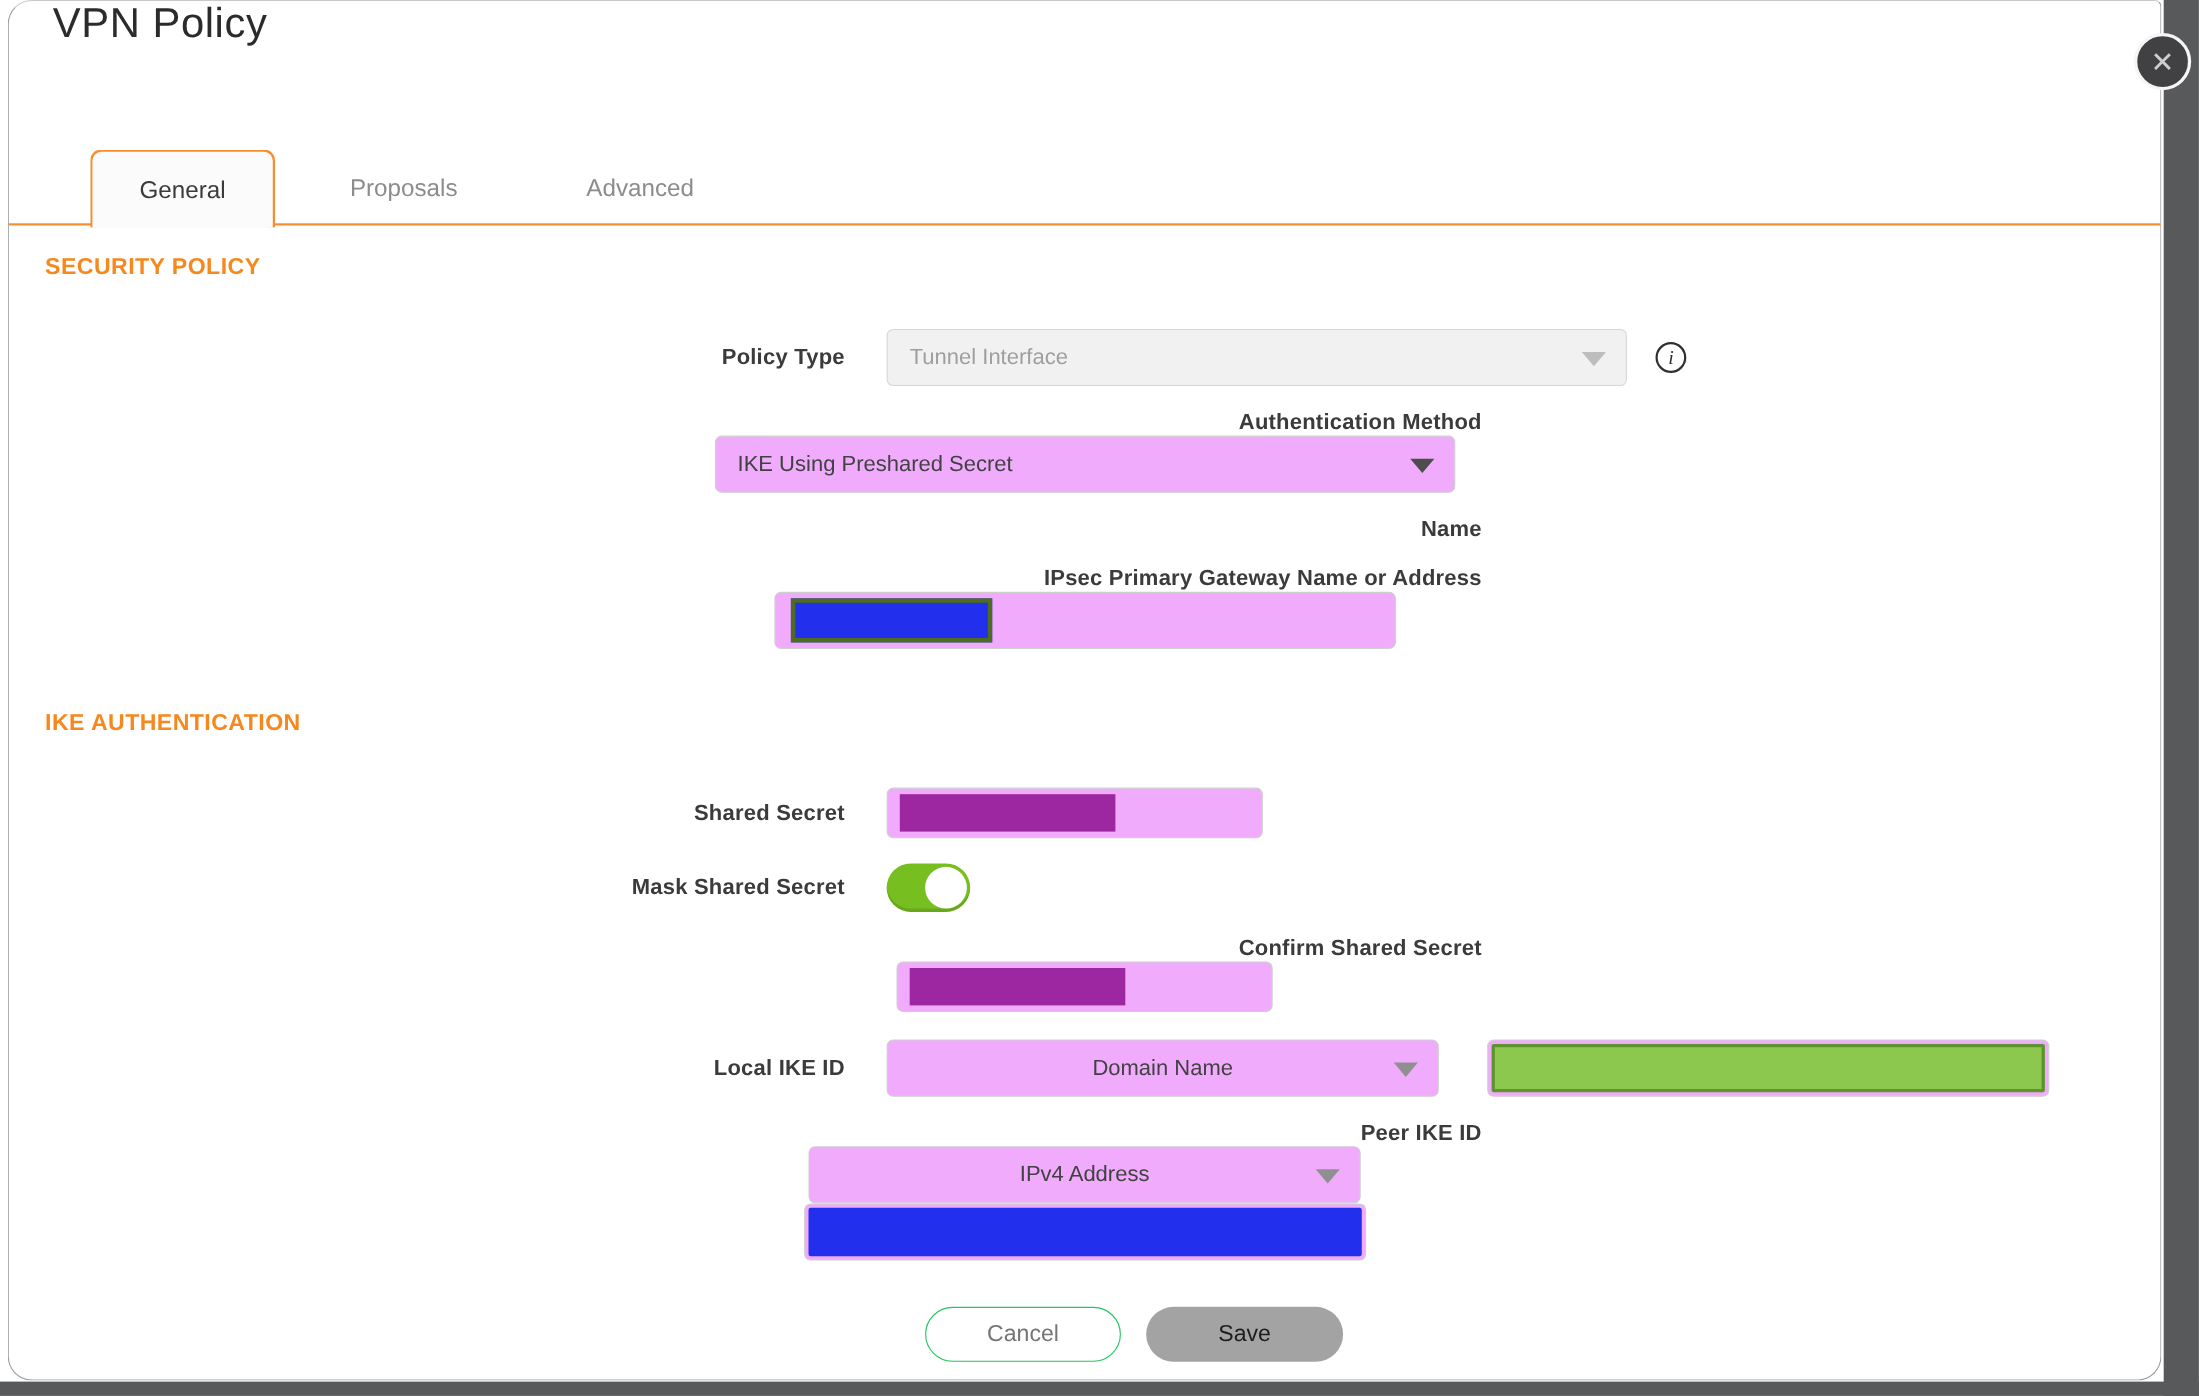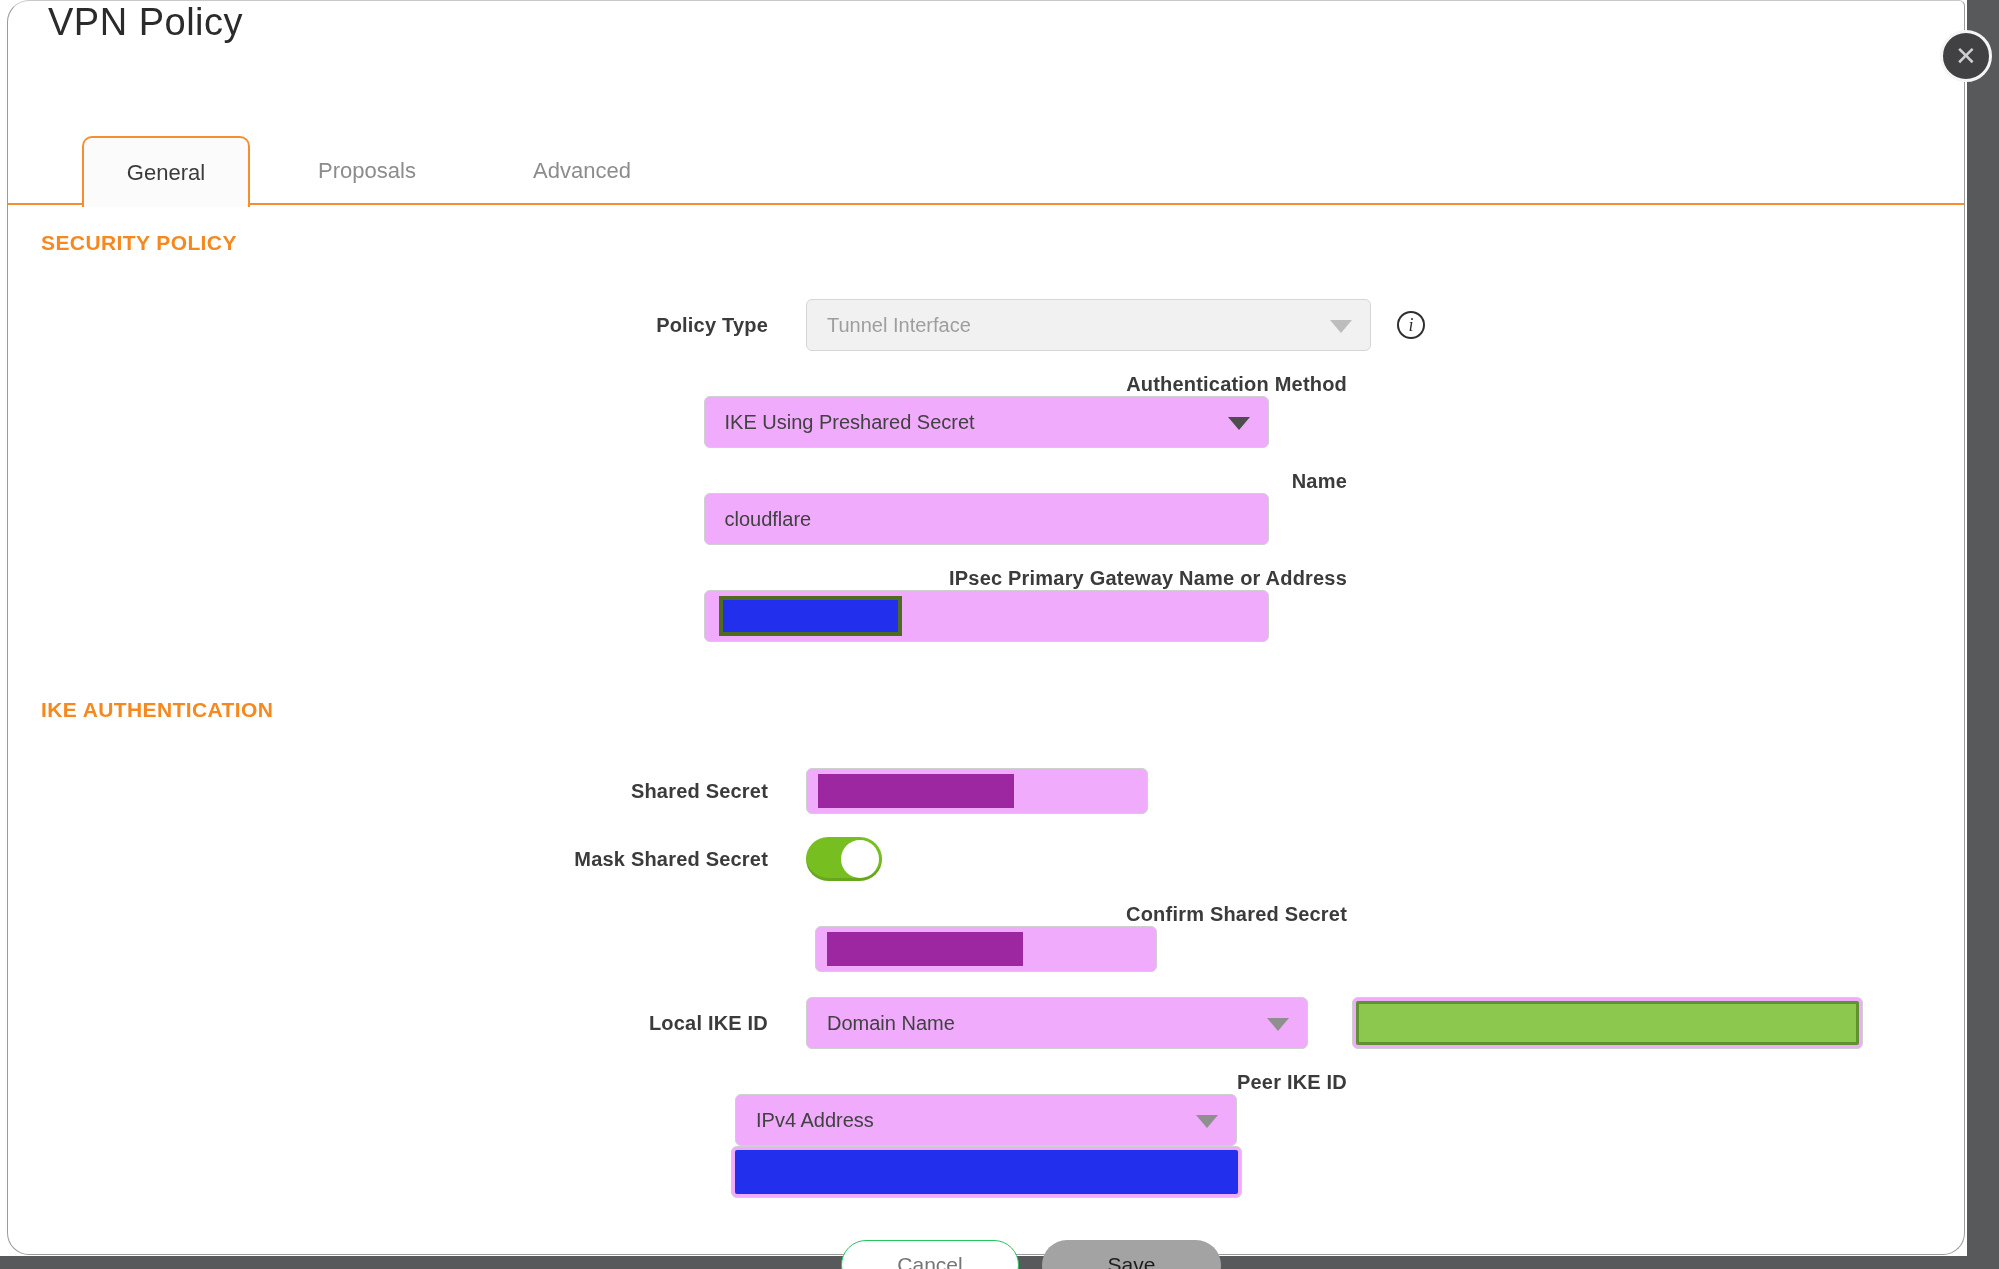--- a/index.html
+++ b/index.html
@@ -51,32 +51,32 @@
   .section-heading{
     margin:26px 0 0 33px;font-size:21px;font-weight:bold;color:#f6881d;letter-spacing:0.4px;
   }
   .row{display:flex;align-items:center;}
   .row-label{
     width:798px;text-align:right;padding-right:38px;box-sizing:border-box;
     font-size:20px;font-weight:bold;color:#3b3b3b;flex:none;letter-spacing:0.2px;
   }
   .ctl{box-sizing:border-box;border:1px solid #cfcfcf;border-radius:6px;background:#f0abfc;}
   .select{
-    width:565px;height:52px;display:flex;align-items:center;
+    width:673px;height:52px;display:flex;align-items:center;
     padding:0 20px;font-size:20px;color:#414141;position:relative;cursor:pointer;
   }
   .select .caret{
     position:absolute;right:18px;top:50%;margin-top:-5px;width:0;height:0;
     border-left:11px solid transparent;border-right:11px solid transparent;
     border-top:13px solid #4d4d4d;
   }
   .select.disabled{background:#f1f1f1;color:#9e9e9e;border-color:#d6d6d6;cursor:default;}
   .select.disabled .caret{border-top-color:#bdbdbd;}
   .select.gray-caret .caret{border-top-color:#8f8f8f;}
-  .select.w550{width:502px;}
+  .select.w550{width:502px;justify-content:center;}
   .textfield{
     width:565px;height:52px;display:flex;align-items:center;
     padding:0 20px;font-size:20px;color:#414141;
   }
   .textfield.secret{width:342px;height:46px;padding:0 11px;}
   .redact-blue-sm{width:183px;height:40px;background:#2230ee;border:4px solid #4f6b1f;box-sizing:border-box;}
   .redact-purple{width:196px;height:34px;background:#9d27a1;}
   .redact-box{width:511px;height:52px;padding:3px;display:flex;}
   .redact-box .fill{flex:1;}
   .fill.green{background:#8cc74e;border:3px solid #5f9330;border-radius:2px;box-sizing:border-box;}
@@ -150,23 +150,20 @@
     <div class="row mt22">
       <div class="row-label">Authentication Method</div>
       <div class="ctl select">
         <span>IKE Using Preshared Secret</span>
         <span class="caret"></span>
       </div>
     </div>
 
     <div class="row mt22">
       <div class="row-label">Name</div>
-      <div class="ctl textfield">
-        <span>cloudflare</span>
-      </div>
     </div>
 
     <div class="row mt22">
       <div class="row-label">IPsec Primary Gateway Name or Address</div>
       <div class="ctl textfield gw-field">
         <span class="redact-blue-sm"></span>
       </div>
     </div>
 
     <div class="section-heading mt56">IKE AUTHENTICATION</div>

